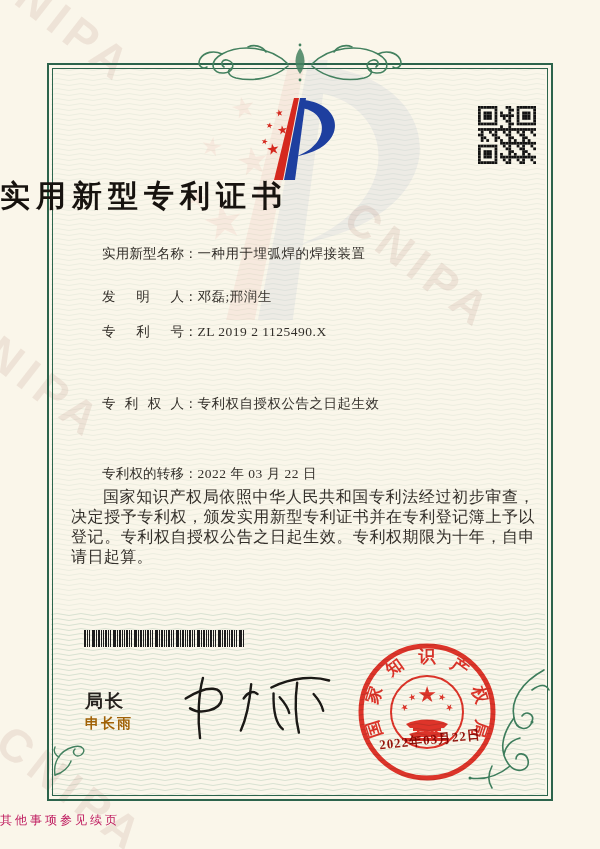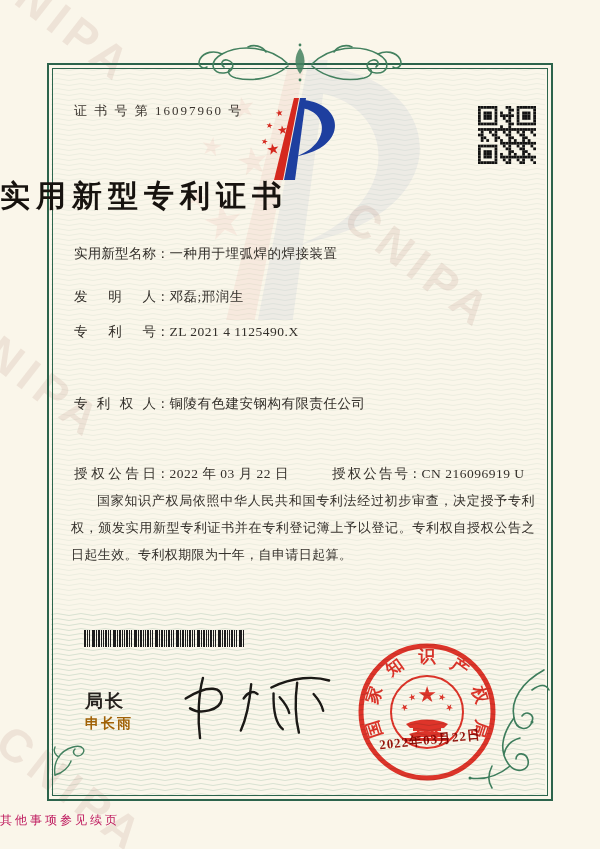--- a/index.html
+++ b/index.html
@@ -25,27 +25,27 @@
   }
   .ghost-logo{z-index:1; opacity:0.055;}
   
   .cert-no{left:74px; top:102px; font-size:13px; letter-spacing:2px; color:#3a342e; z-index:5;}
   .title{
     left:0; top:176px; width:100%; text-align:left;
     font-size:30px; font-weight:bold; letter-spacing:6px; color:#17130f; z-index:5;
   }
   
   .row{left:74px; width:460px; height:20px; font-size:13.5px; color:#332f2a; z-index:5; white-space:nowrap;}
-  .lbl{display:inline-block; width:82px; text-align:justify; text-align-last:justify; vertical-align:top;}
+  .lbl{display:inline-block; width:82px; text-align:justify; text-align-last:justify; vertical-align:top;margin-left:28px;}
   .lbl2{display:inline-block; width:76px; text-align:justify; text-align-last:justify; vertical-align:top;}
   .val{letter-spacing:0.5px;margin-top:36px;}
   .pair2{position:absolute; left:258px; top:0; white-space:nowrap;}
   
   .paras{left:71px; top:487px; width:464px; z-index:5;}
-  .paras p{margin:0; text-indent:2em; font-size:13px; line-height:27px;
+  .paras p{margin:0; text-indent:2em; font-size:16px; line-height:20px;
     text-align:justify; color:#34302b; letter-spacing:0.4px;}
   
   .barcode{left:84px; top:630px; z-index:5;}
   .off-title{left:85px; top:689px; font-size:18px; font-weight:bold;
     font-family:"Liberation Sans",sans-serif; color:#26221e; z-index:5; letter-spacing:2px;}
   .off-name{left:85px; top:715px; font-size:14px; font-weight:bold;
     font-family:"Liberation Sans",sans-serif; color:#a16207; z-index:5; letter-spacing:2px;}
   .signature{left:168px; top:668px; z-index:5; transform:rotate(-2deg);}
   .seal{left:342px; top:627px; z-index:6; opacity:0.92; mix-blend-mode:multiply;}
   .seal-date{
@@ -118,21 +118,20 @@
       <path d="M52,52 C40,68 36,86 48,100 C56,108 68,104 66,94 C64,86 54,86 54,93"></path>
       <path d="M48,100 C36,110 22,114 8,112"></path>
       <path d="M70,24 C78,18 84,18 87,24"></path>
       <path d="M58,72 C50,74 44,80 42,88"></path>
       <path d="M30,100 C26,108 26,116 30,122"></path>
       <circle cx="70" cy="56" r="1.5" fill="#3e7d5c" stroke="none"></circle>
       <circle cx="8" cy="112" r="1.5" fill="#3e7d5c" stroke="none"></circle>
     </g>
   </svg>
 
-  <div class="abs cert-no">证 书 号 第 16097960 号</div>
 
   <svg class="abs" style="left:250px;top:94px;z-index:5" width="104" height="90" viewBox="0 0 104 90">
     <g id="cnipa-logo-g">
       <polygon points="44,4 49,4 33,86 24,86" fill="#d5281e"></polygon>
       <polygon points="50,4 56,4 45,86 34,86" fill="#1e3f9f"></polygon>
       <path d="M54,6 C92,10 98,48 56,60 L45,63 C82,50 78,17 51,14 Z" fill="#1e3f9f"></path>
       <g fill="#d5281e" font-family="'DejaVu Sans',sans-serif" text-anchor="middle">
         <text x="30" y="22" font-size="9" transform="rotate(-12 30 22)">★</text>
         <text x="19" y="34" font-size="8" transform="rotate(10 19 34)">★</text>
         <text x="33" y="40" font-size="12" transform="rotate(-8 33 40)">★</text>
@@ -374,30 +373,27 @@
 
   <div class="abs title">实用新型专利证书</div>
 
   <div class="abs row" style="top:245px">
     <span class="lbl">实用新型名称</span><span>：</span><span class="val">一种用于埋弧焊的焊接装置</span>
   </div>
   <div class="abs row" style="top:288px">
     <span class="lbl">发明人</span><span>：</span><span class="val">邓磊;邢润生</span>
   </div>
   <div class="abs row" style="top:323px">
-    <span class="lbl">专利号</span><span>：</span><span class="val">ZL 2021 4 1125490.X</span>
+    <span class="lbl">专利号</span><span>：</span><span class="val">ZL 2019 2 1125490.X</span>
   </div>
   <div class="abs row" style="top:395px">
-    <span class="lbl">专利权人</span><span>：</span><span class="val">铜陵有色建安钢构有限责任公司</span>
+    <span class="lbl">专利权人</span><span>：</span><span class="val">专利权自授权公告之日起生效</span>
   </div>
   <div class="abs row" style="top:465px">
-    <span class="lbl">授权公告日</span><span>：</span><span class="val">2022 年 03 月 22 日</span>
-    <span class="pair2">
-      <span class="lbl2">授权公告号</span><span>：</span><span class="val">CN 216096919 U</span>
-    </span>
+    <span class="lbl">专利权的转移</span><span>：</span><span class="val">2022 年 03 月 22 日</span>
   </div>
 
   <div class="abs paras">
     <p>国家知识产权局依照中华人民共和国专利法经过初步审查，决定授予专利权，颁发实用新型专利证书并在专利登记簿上予以登记。专利权自授权公告之日起生效。专利权期限为十年，自申请日起算。</p>
   </div>
 
   <svg class="abs barcode" width="160" height="17">
     <defs>
       <pattern id="bc" width="21" height="17" patternUnits="userSpaceOnUse">
         <g fill="#1c1c1c">

